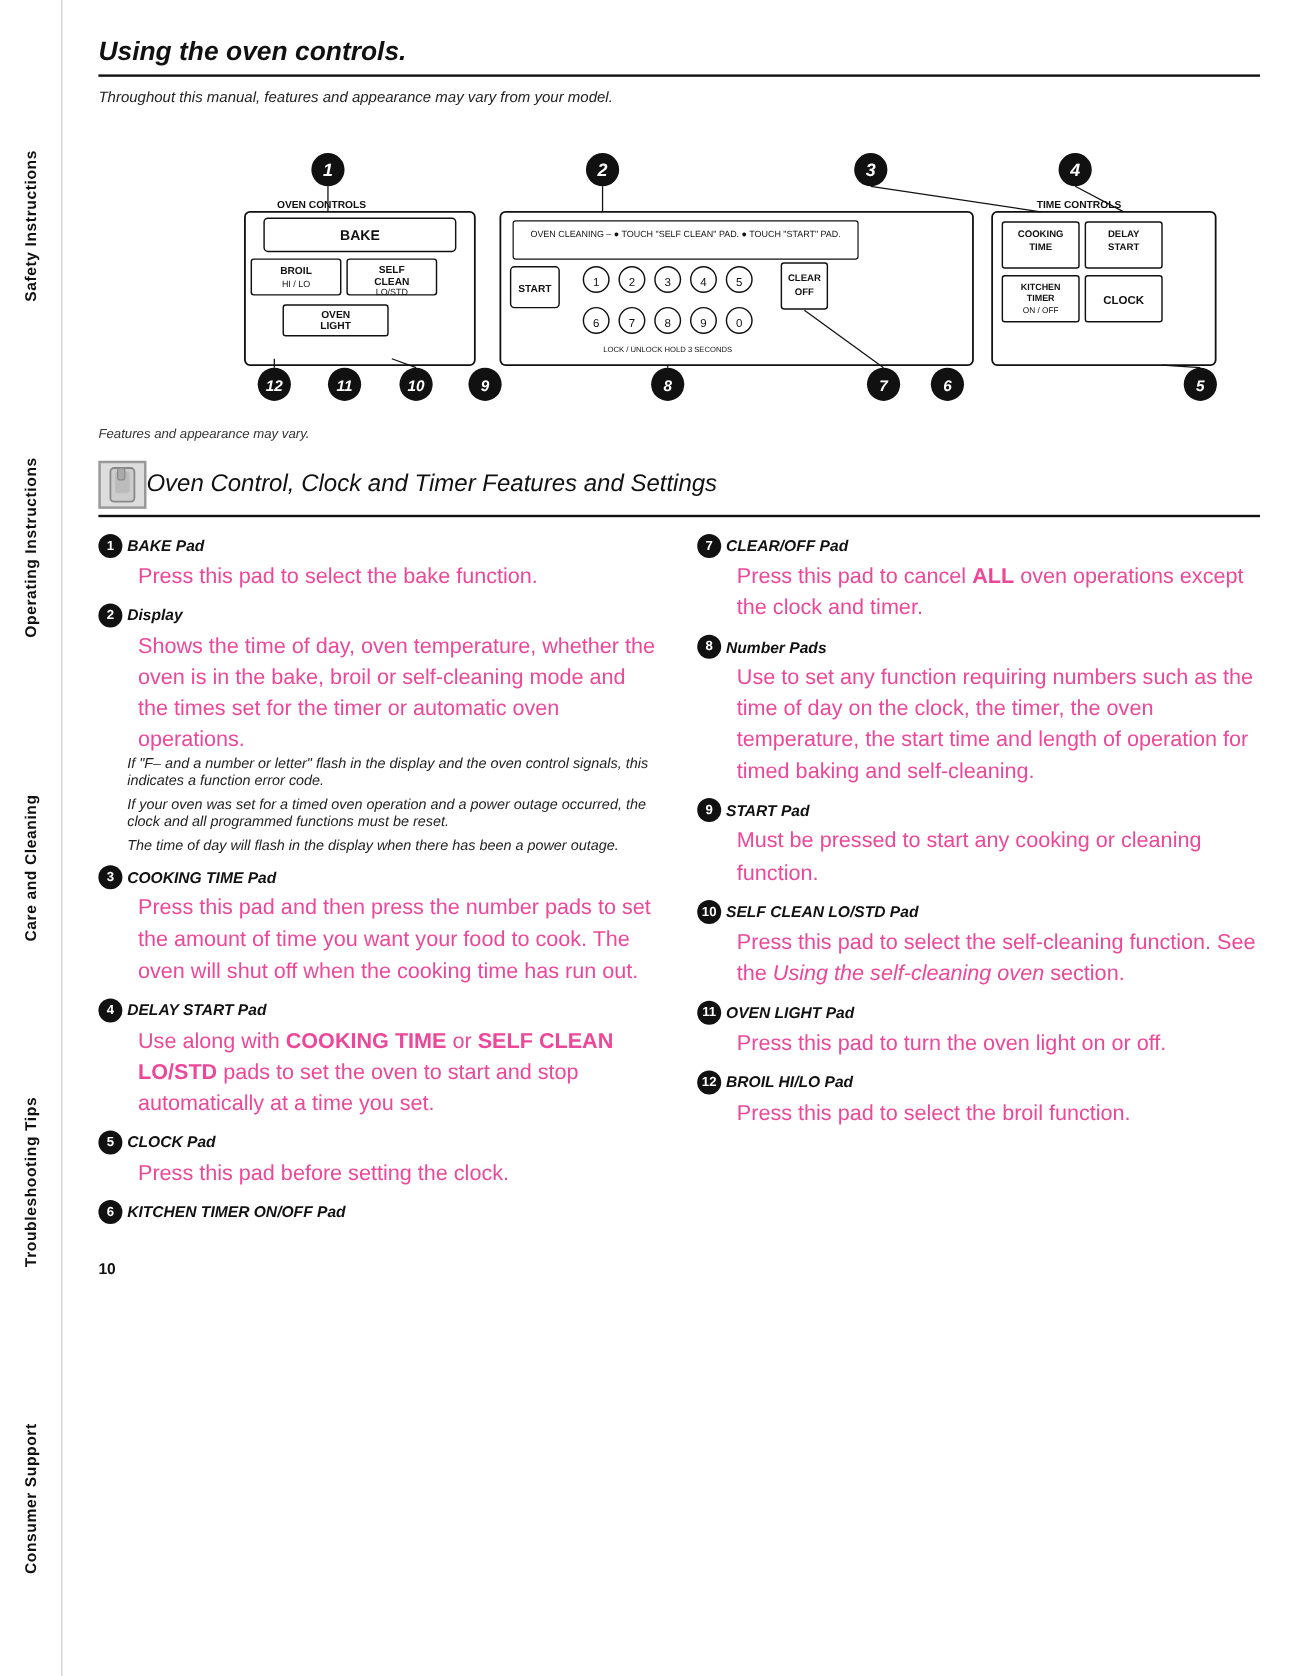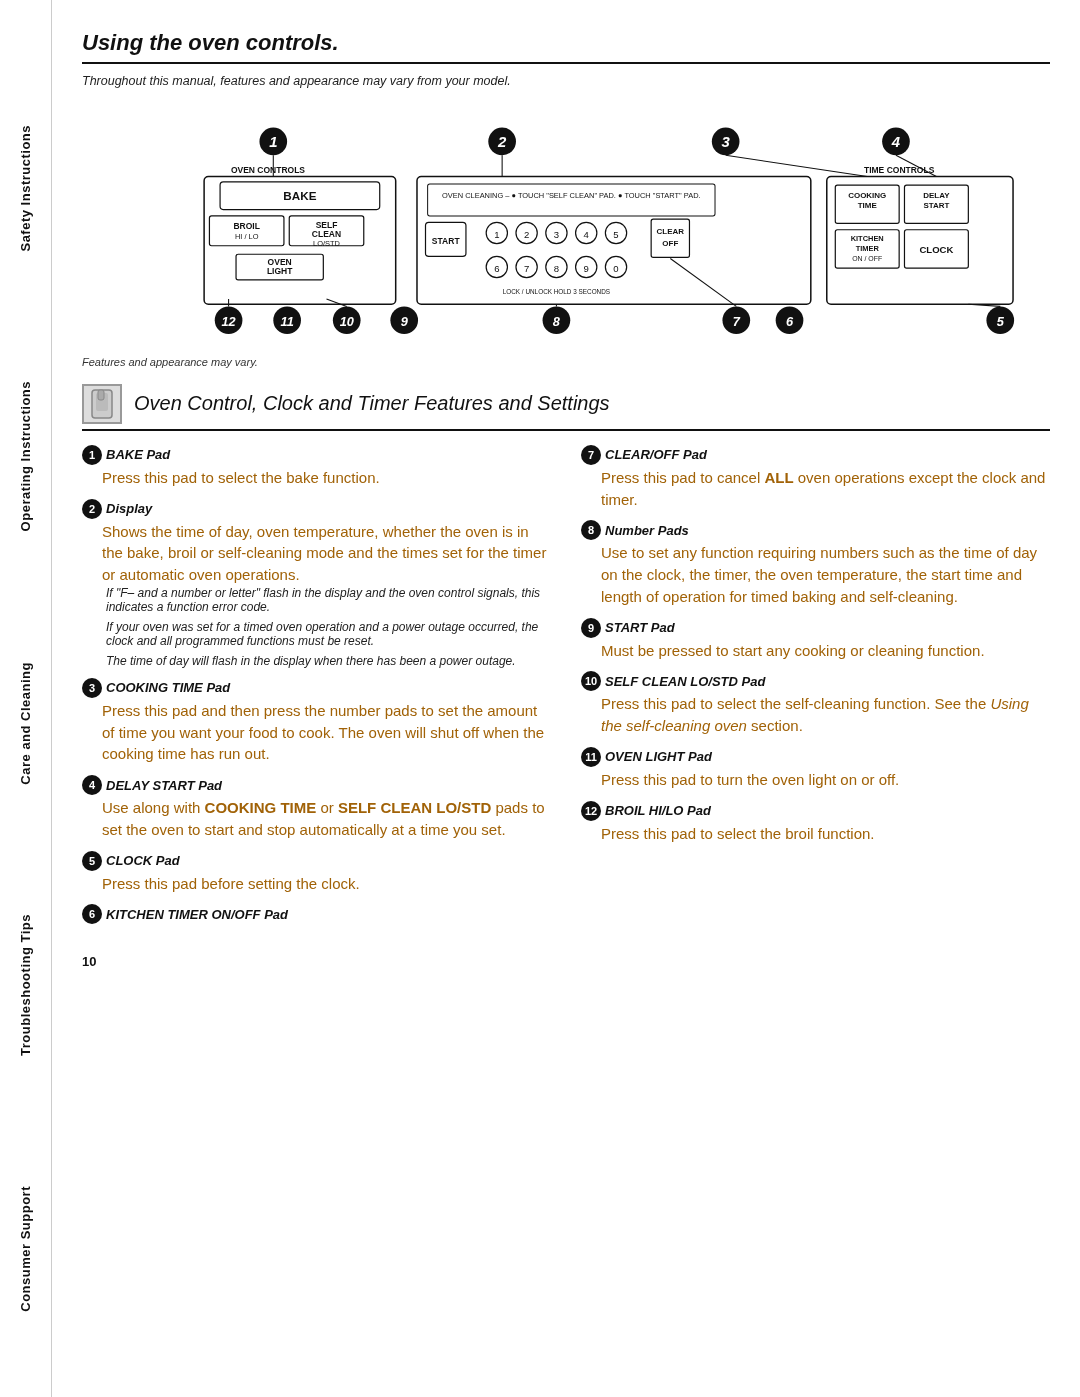--- a/index.html
+++ b/index.html
@@ -84,21 +84,20 @@
     
     .section-header {
       font-size: 20px;
       font-style: italic;
       border-bottom: 2px solid #111;
       padding-bottom: 5px;
       margin-bottom: 14px;
       margin-top: 10px;
       display: flex;
       align-items: center;
-      gap: 12px;
     }
     .section-header .hand-icon {
       width: 40px;
       height: 40px;
       background: #ddd;
       border: 2px solid #999;
       display: flex;
       align-items: center;
       justify-content: center;
       font-size: 22px;
@@ -135,24 +134,24 @@
       background: #111;
       color: #fff;
       border-radius: 50%;
       font-size: 11px;
       font-weight: bold;
       font-style: normal;
       flex-shrink: 0;
     }
 
     .feature-body {
-      font-size: 15px;
+      font-size: 18px;
       line-height: 1.45;
-      margin-left: 20px;
-      color: #a16207;
+      margin-left: 33px;
+      color: #ec4899;
     }
 
     .feature-body em {
       font-style: italic;
     }
 
     .feature-body strong {
       font-weight: bold;
     }
 

